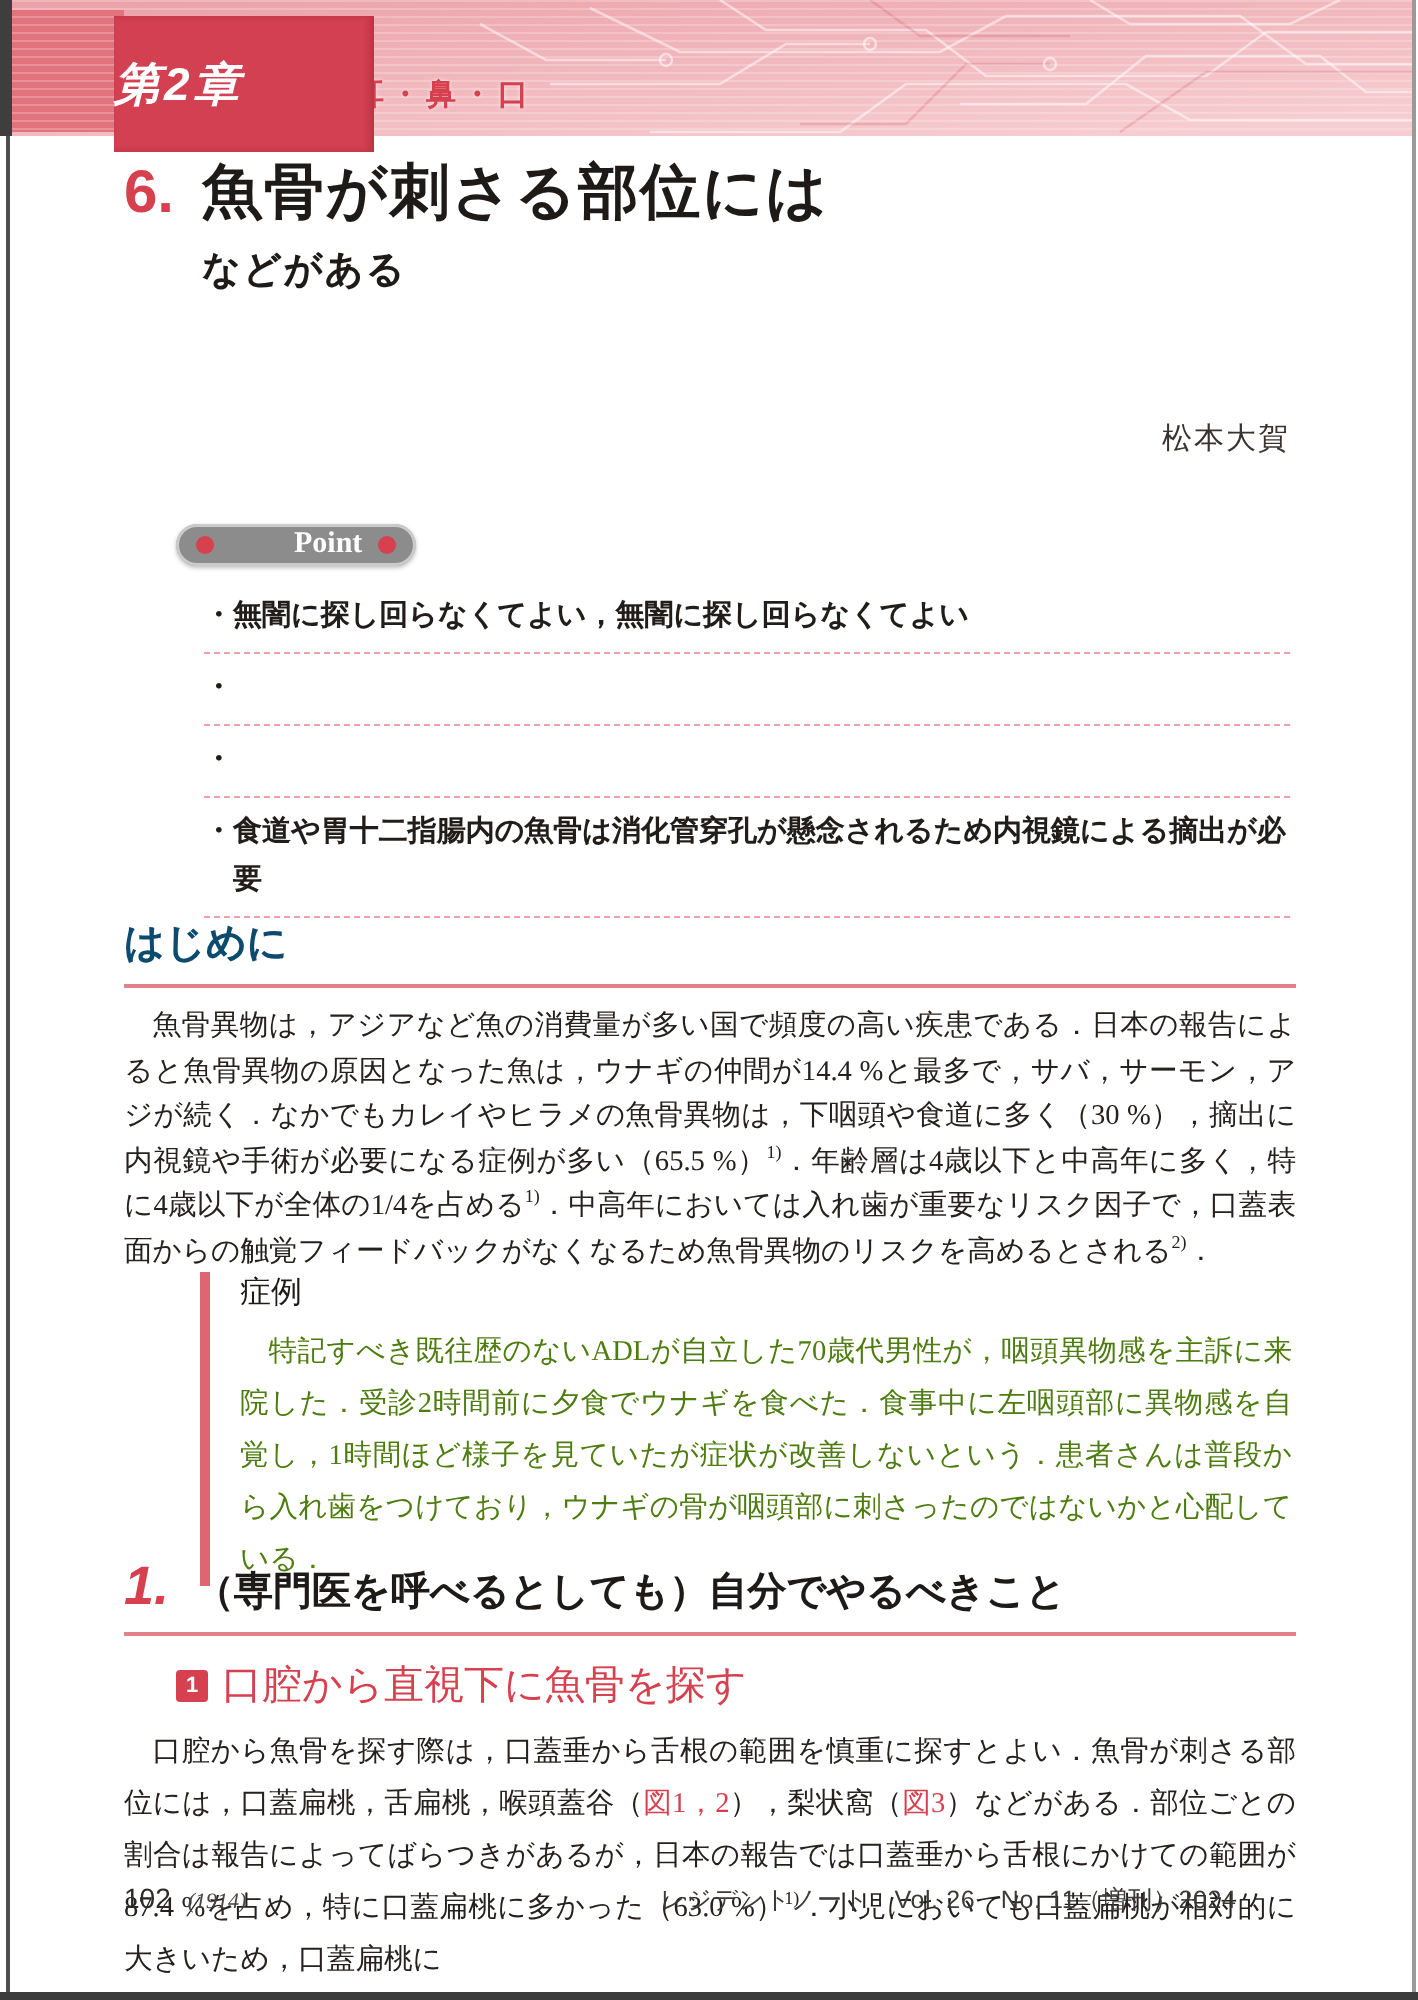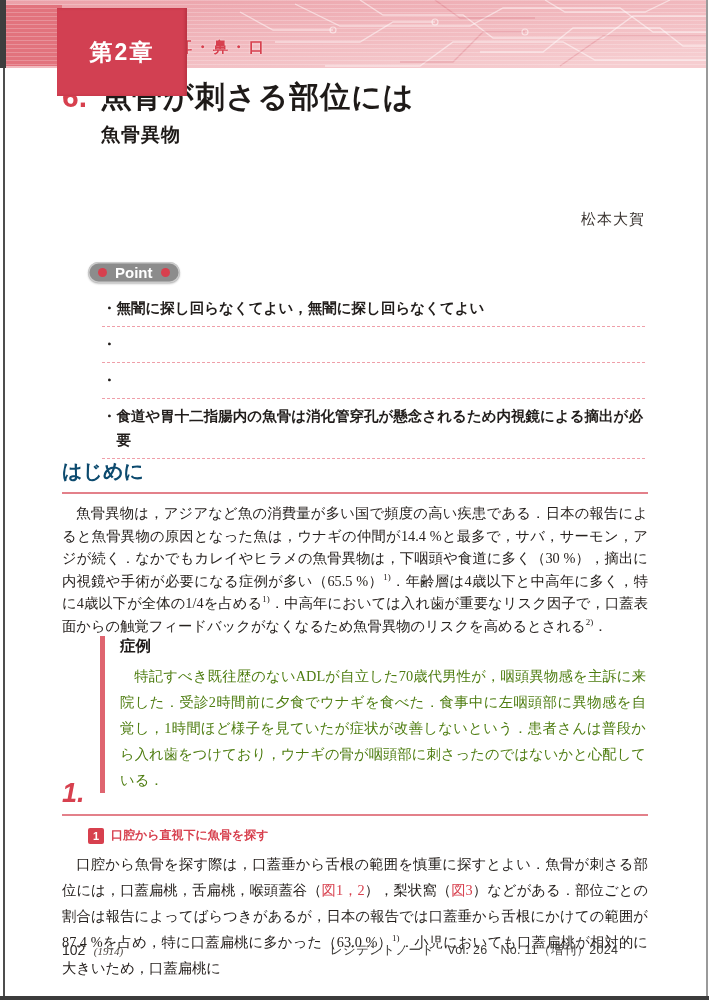--- a/index.html
+++ b/index.html
@@ -28,25 +28,26 @@
     content:"";position:absolute;inset:0;
     background:repeating-linear-gradient(180deg, rgba(255,255,255,0.22) 0 1px, rgba(255,255,255,0) 1px 4px);
     pointer-events:none;
   }
   .circuit{position:absolute;left:0;top:0;width:100%;height:100%;}
   .spine-block{
     position:absolute;left:0;top:5px;width:57px;height:61px;
     background:var(--spine);
   }
   .chapter-box{
-    position:absolute;left:57px;top:8px;width:130px;height:88px;
+    position:absolute;left:57px;top:8px;width:130px;height:68px;
     background:var(--chapter-box);
     box-shadow:inset -2px 0 3px rgba(120,10,25,0.25);
-    display:flex;align-items:center;justify-content:center;
+    display:flex;align-items:center;justify-content:flex-start;
     z-index:3;
+    font-style:italic;
   }
   .chapter-box span{
     color:#fff;font-family:"Liberation Sans", sans-serif;
     font-weight:bold;font-size:23px;letter-spacing:2px;
   }
   .chapter-cat{
     position:absolute;left:172px;top:38px;z-index:2;
     color:var(--accent);
     font-family:"Liberation Sans", sans-serif;
     font-weight:bold;font-size:15px;letter-spacing:3px;
@@ -76,22 +77,22 @@
   
   .point{position:absolute;left:88px;top:262px;width:557px;}
   .point-badge{
     display:inline-flex;align-items:center;gap:8px;
     background:var(--badge-gray);
     border-radius:13px;padding:3px 10px;
     box-shadow:0 1px 2px rgba(0,0,0,0.25), inset 0 0 0 1.5px rgba(255,255,255,0.55);
   }
   .point-badge .dot{width:9px;height:9px;border-radius:50%;background:var(--accent);}
   .point-label{
-    color:#fff;font-family:Liberation Sans, sans-serif;
-    font-weight:bold;font-size:15px;line-height:1;
+    color:#fff;font-family:Liberation Serif, serif;
+    font-weight:bold;font-size:15px;line-height:1;margin-left:32px;
   }
   .point-list{list-style:none;margin:8px 0 0 0;padding:0 0 0 14px;}
   .point-item{
     display:flex;align-items:flex-start;
     padding:6px 0 5px 0;
     border-bottom:1.5px dashed var(--dashed);
     font-family:"Liberation Sans", sans-serif;
     font-weight:600;font-size:14.5px;line-height:1.65;color:#211d1b;
   }
   .point-item .bullet{flex:0 0 auto;}
@@ -111,21 +112,21 @@
   .seg-ref{color:var(--accent);}
 
   
   .case{
     position:absolute;left:100px;top:636px;width:526px;
     border-left:5px solid var(--case-bar);
     padding-left:15px;
   }
   .case h3{
     margin:0;font-family:"Liberation Sans", sans-serif;
-    font-weight:bold;font-size:15.5px;color:#1e1a18;
+    font-weight:normal;font-size:15.5px;color:#1e1a18;
   }
   .case p{
     margin:6px 0 0 0;text-indent:1em;text-align:justify;
     font-size:14.3px;line-height:26px;color:#4d7c0f;
   }
 
   
   .s1{position:absolute;left:62px;top:780px;width:586px;}
   .s1-head{display:flex;gap:13px;align-items:baseline;}
   .s1-num{
@@ -137,21 +138,21 @@
     font-weight:bold;font-size:19.5px;color:#1e1a18;
   }
   .sub-head{display:flex;align-items:center;gap:7px;margin:11px 0 0 26px;}
   .sub-num{
     width:16px;height:16px;border-radius:2px;background:var(--accent);
     color:#fff;font-family:"Liberation Sans", sans-serif;font-weight:bold;font-size:11px;
     display:flex;align-items:center;justify-content:center;flex:0 0 auto;
   }
   .sub-title{
     color:var(--accent);font-family:"Liberation Sans", sans-serif;
-    font-weight:bold;font-size:12px;
+    font-weight:normal;font-size:20px;
   }
   .s1 .bodytext{margin-top:7px;line-height:26px;}
 
   
   .pagefooter{position:absolute;left:62px;top:941px;width:586px;height:22px;font-family:"Liberation Sans", sans-serif;}
   .pnum{font-size:14px;color:#2e2a27;}
   .pnum-alt{font-size:11px;font-style:italic;font-family:"Liberation Serif", serif;color:#4a443f;margin-left:4px;}
   .journal{position:absolute;left:268px;top:1px;font-size:12.5px;color:#3c3a37;letter-spacing:0.3px;white-space:nowrap;text-align:center;}
 </style>
 </head>
@@ -186,21 +187,21 @@
   </div>
   <div class="chapter-box">
     <span>第2章</span>
   </div>
   <div class="banner-shadow-left"></div>
 
   <div class="title-row">
     <span class="title-num">6.</span>
     <div class="title-main">
       <h1>魚骨が刺さる部位には</h1>
-      <div class="subtitle">魚骨異物</div>
+      <div class="subtitle">などがある</div>
     </div>
   </div>
 
   <div class="author">松本大賀</div>
 
   <section class="point">
     <div class="point-badge">
       <span class="dot"></span>
       <span class="point-label">Point</span>
       <span class="dot"></span>
@@ -230,20 +231,21 @@
   </section>
 
   <aside class="case">
     <h3>症例</h3>
     <p>特記すべき既往歴のないADLが自立した70歳代男性が，咽頭異物感を主訴に来院した．受診2時間前に夕食でウナギを食べた．食事中に左咽頭部に異物感を自覚し，1時間ほど様子を見ていたが症状が改善しないという．患者さんは普段から入れ歯をつけており，ウナギの骨が咽頭部に刺さったのではないかと心配している．</p>
   </aside>
 
   <section class="s1">
     <div class="s1-head">
       <span class="s1-num">1.</span>
+      <h2>（専門医を呼べるとしても）自分でやるべきこと</h2>
     </div>
     <div class="rule"></div>
     <div class="sub-head">
       <span class="sub-num">1</span>
       <span class="sub-title">口腔から直視下に魚骨を探す</span>
     </div>
     <p class="bodytext"><span>口腔から魚骨を探す際は，口蓋垂から舌根の範囲を慎重に探すとよい．魚骨が刺さる部位には，口蓋扁桃，舌扁桃，喉頭蓋谷（</span><span class="seg-ref">図1，2</span><span>），梨状窩（</span><span class="seg-ref">図3</span><span>）などがある．部位ごとの割合は報告によってばらつきがあるが，日本の報告では口蓋垂から舌根にかけての範囲が87.4 %を占め，特に口蓋扁桃に多かった（63.0 %）</span><sup class="seg-sup">1)</sup><span>．小児においても口蓋扁桃が相対的に大きいため，口蓋扁桃に</span></p>
   </section>
 
   <footer class="pagefooter">

